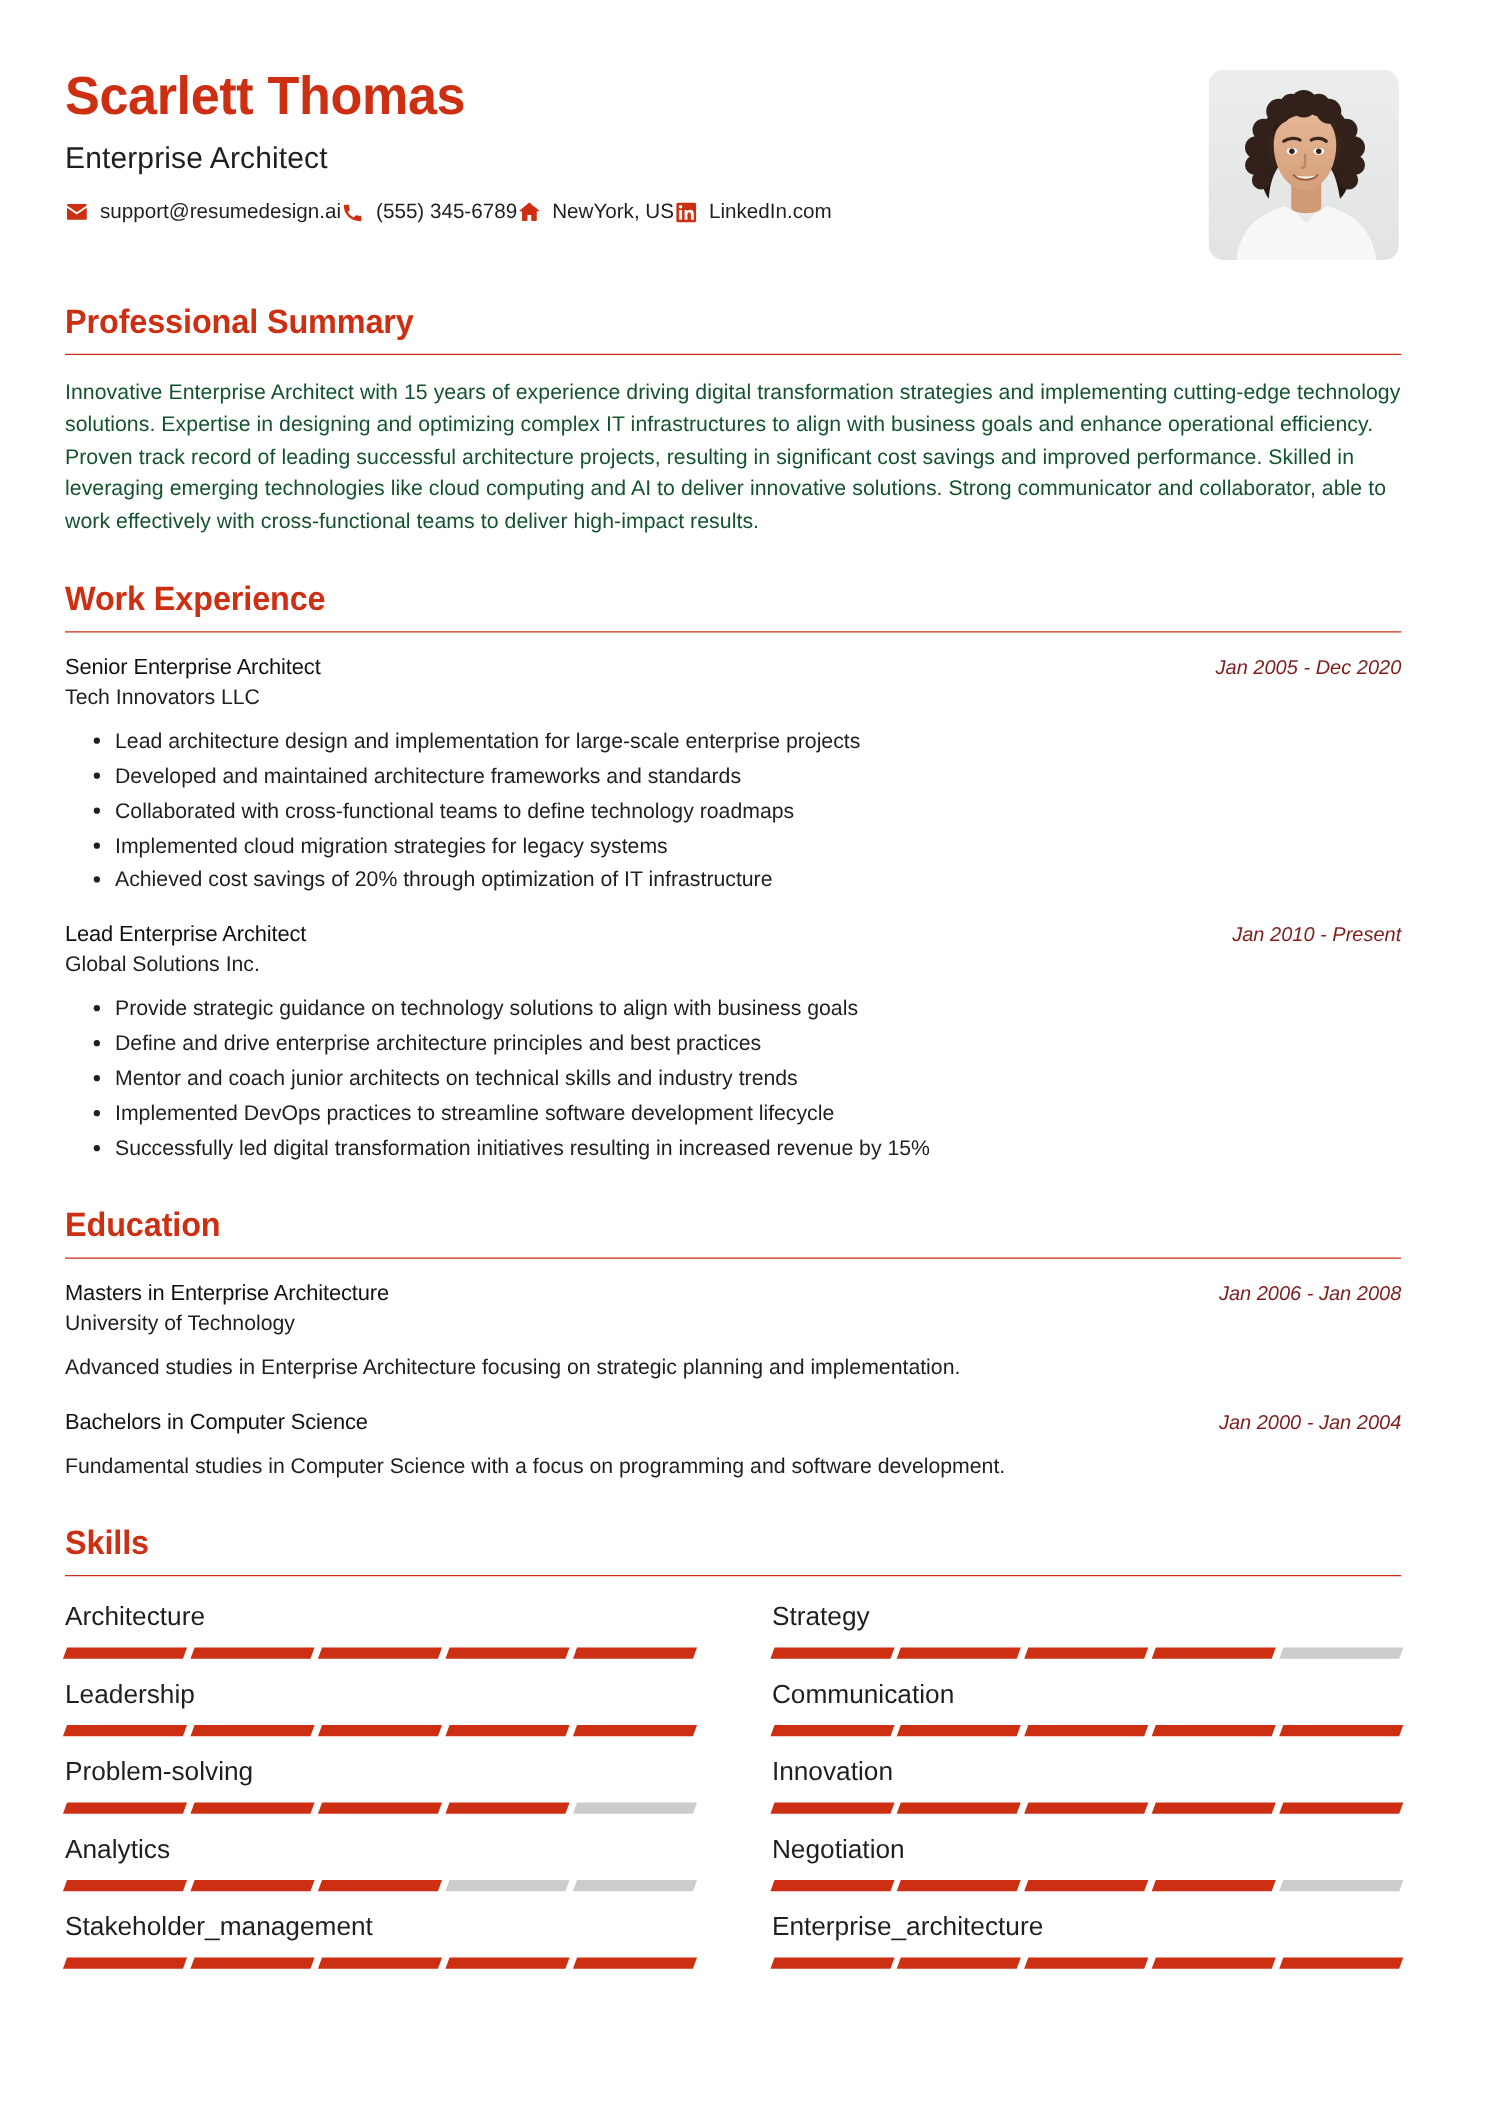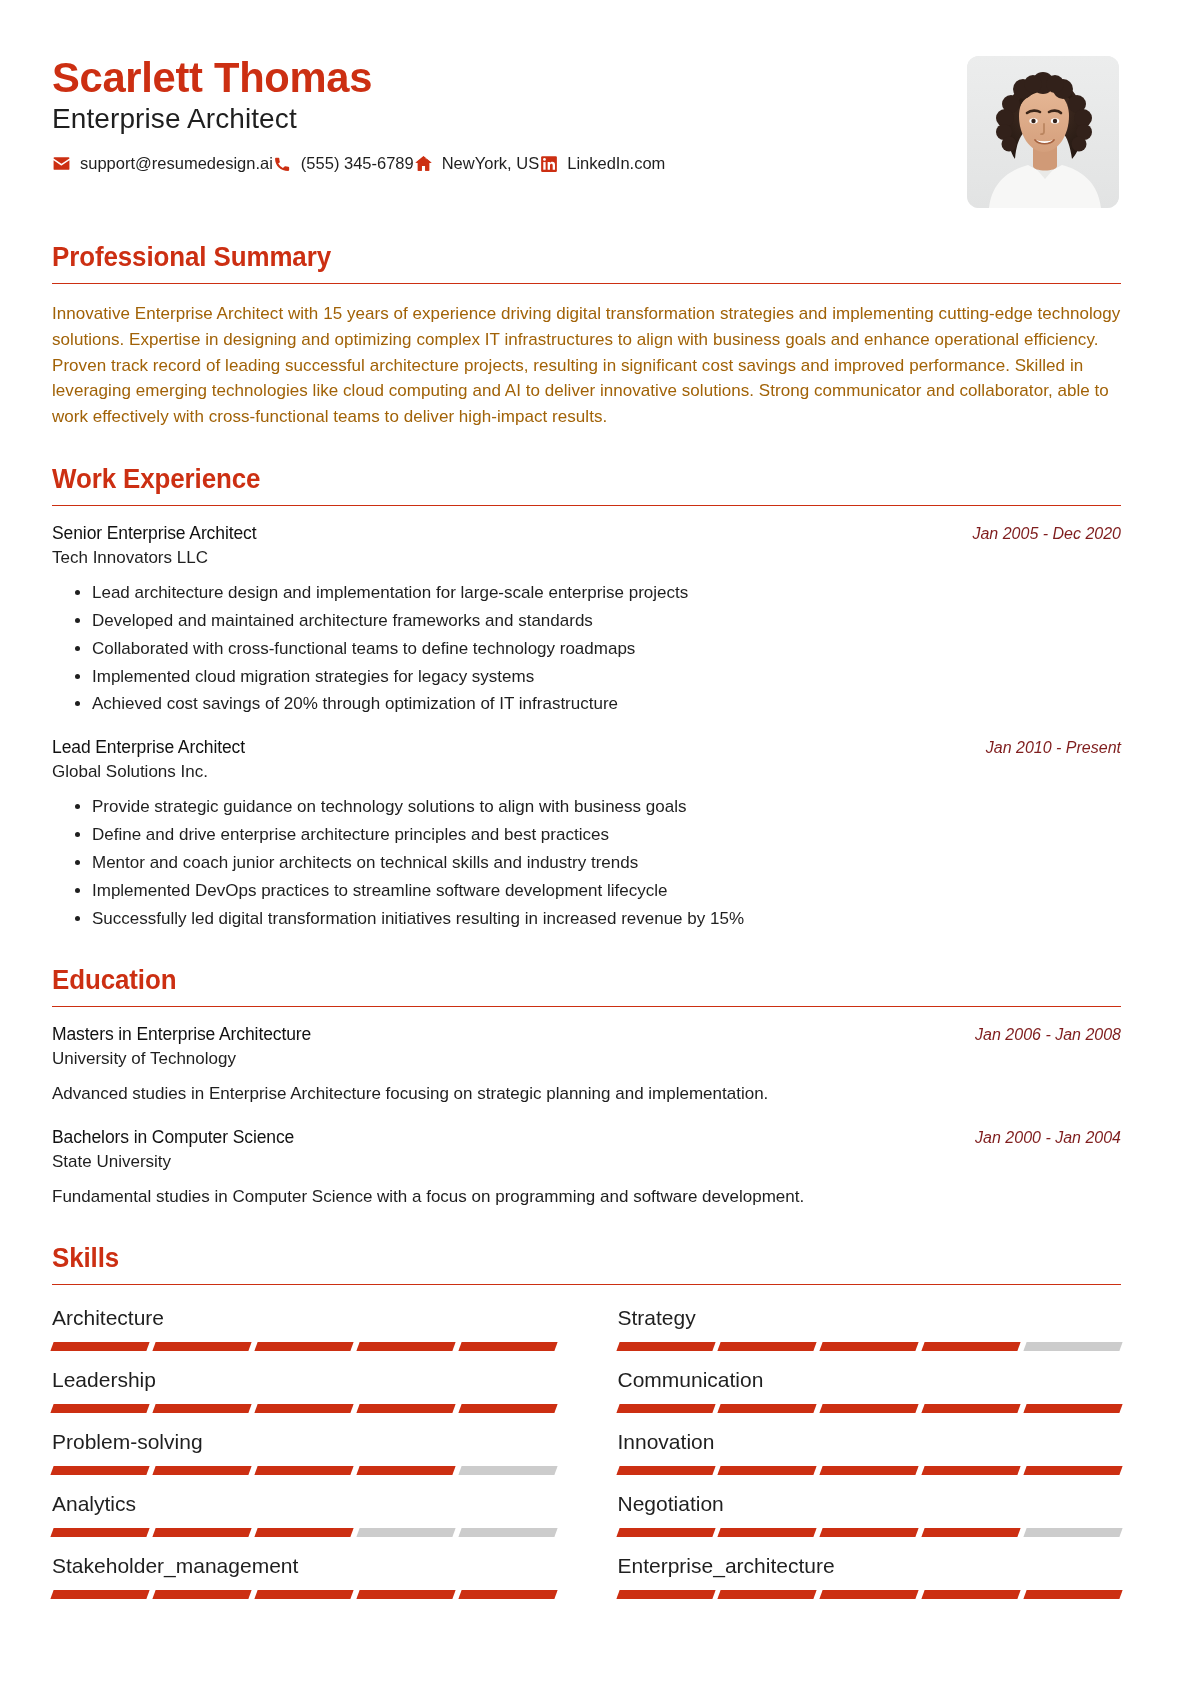--- a/index.html
+++ b/index.html
@@ -24,24 +24,24 @@
   .name {
     font-size:43px;
     font-weight:bold;
     color:#CC2F12;
     letter-spacing:-0.3px;
     line-height:1.08;
     transform:scaleX(0.97);
     transform-origin:left center;
   }
   .job-title {
-    font-size:28px;
+    font-size:24px;
     font-weight:400;
     color:#1f1f1f;
-    margin-top:3px;
+    margin-top:13px;
     letter-spacing:0.1px;
   }
   .contact-row {
     display:flex;
     align-items:center;
     margin-top:19px;
     flex-wrap:wrap;
   }
   .contact-item {
     display:flex;
@@ -86,21 +86,21 @@
   .section-rule {
     height:0; border:0;
     border-top:1.6px solid #CC2F12;
     margin-top:10px;
   }
   .section-body { padding-top:17px; }
 
   .summary-text {
     font-size:17px;
     line-height:1.52;
-    color:#a16207;
+    color:#14532d;
     letter-spacing:0.05px;
   }
 
   
   .entry { margin-bottom:20px; }
   .entry:last-child { margin-bottom:4px; }
   .entry-head {
     display:flex;
     align-items:baseline;
     justify-content:space-between;
@@ -343,21 +343,20 @@
         </div>
         <div class="entry-org">University of Technology</div>
         <div class="entry-desc">Advanced studies in Enterprise Architecture focusing on strategic planning and implementation.</div>
       </div>
 
       <div class="entry">
         <div class="entry-head">
           <div class="entry-role">Bachelors in Computer Science</div>
           <div class="entry-date">Jan 2000 - Jan 2004</div>
         </div>
-        <div class="entry-org">State University</div>
         <div class="entry-desc">Fundamental studies in Computer Science with a focus on programming and software development.</div>
       </div>
 
     </div>
   </div>
 
   <div class="section">
     <div class="section-title">Skills</div>
     <hr class="section-rule">
     <div class="section-body">

